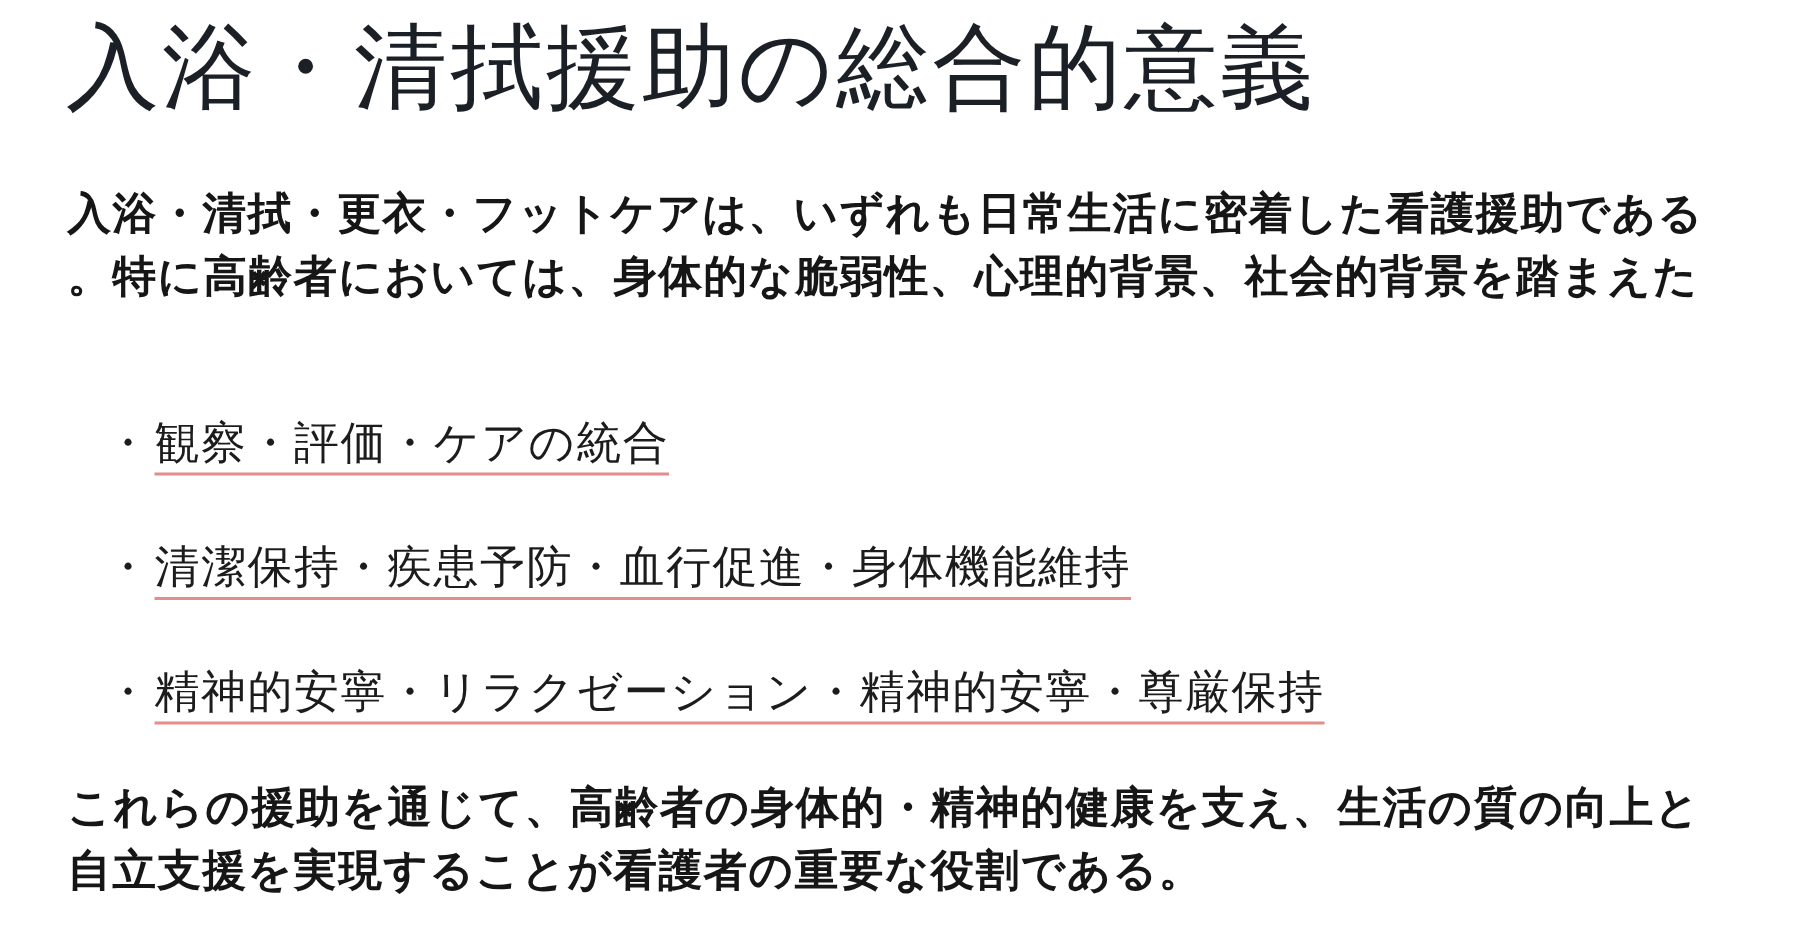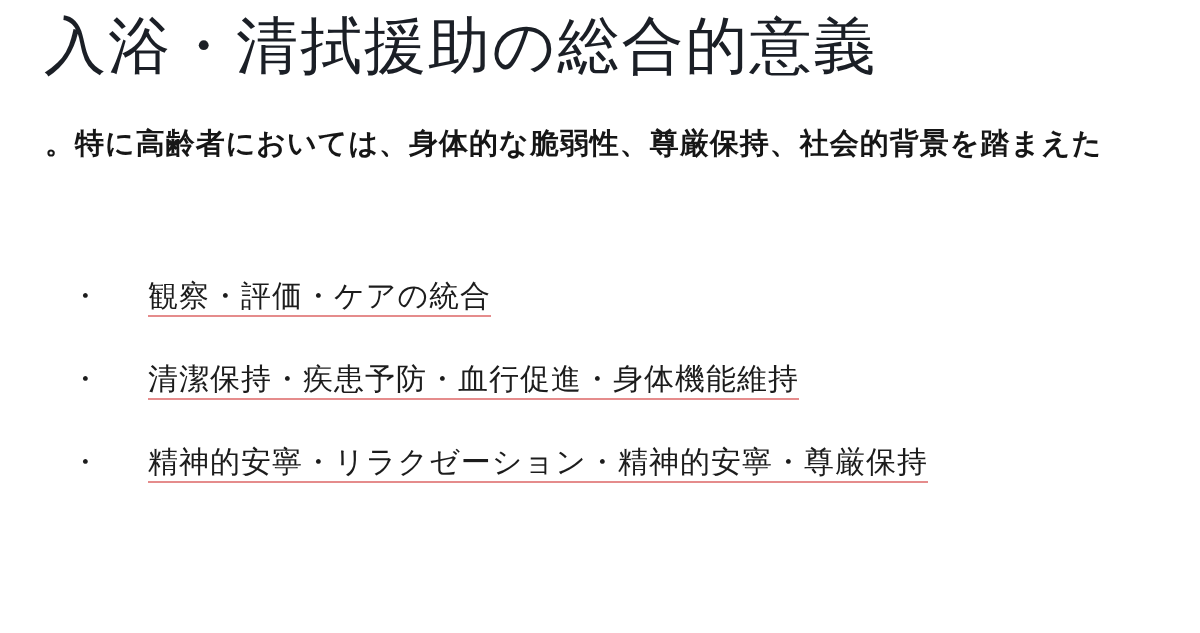--- a/index.html
+++ b/index.html
@@ -61,40 +61,44 @@
     margin: 0 0 46px 0;
     white-space: nowrap;
   }
   .bullet-marker {
     margin-right: 2px;
   }
   .bullet-text {
     display: inline-block;
     padding-bottom: 3px;
     border-bottom: 2px solid #e58c8c;
-    margin-left: 45px;
   }
 </style>
 </head>
 <body>
 
 <div class="slide">
 
   <h1 class="title">入浴・清拭援助の総合的意義</h1>
 
   <p class="para intro">
-    <span class="line">。特に高齢者においては、身体的な脆弱性、尊厳保持、社会的背景を踏まえた</span>
+    <span class="line">入浴・清拭・更衣・フットケアは、いずれも日常生活に密着した看護援助である</span>
+    <span class="line">。特に高齢者においては、身体的な脆弱性、心理的背景、社会的背景を踏まえた</span>
   </p>
 
   <ul class="bullets">
     <li class="bullet">
       <span class="bullet-marker">・</span><span class="bullet-text">観察・評価・ケアの統合</span>
     </li>
     <li class="bullet">
       <span class="bullet-marker">・</span><span class="bullet-text">清潔保持・疾患予防・血行促進・身体機能維持</span>
     </li>
     <li class="bullet">
       <span class="bullet-marker">・</span><span class="bullet-text">精神的安寧・リラクゼーション・精神的安寧・尊厳保持</span>
     </li>
   </ul>
 
+  <p class="para closing">
+    <span class="line">これらの援助を通じて、高齢者の身体的・精神的健康を支え、生活の質の向上と</span>
+    <span class="line">自立支援を実現することが看護者の重要な役割である。</span>
+  </p>
 
 </div>
 
 </body></html>

